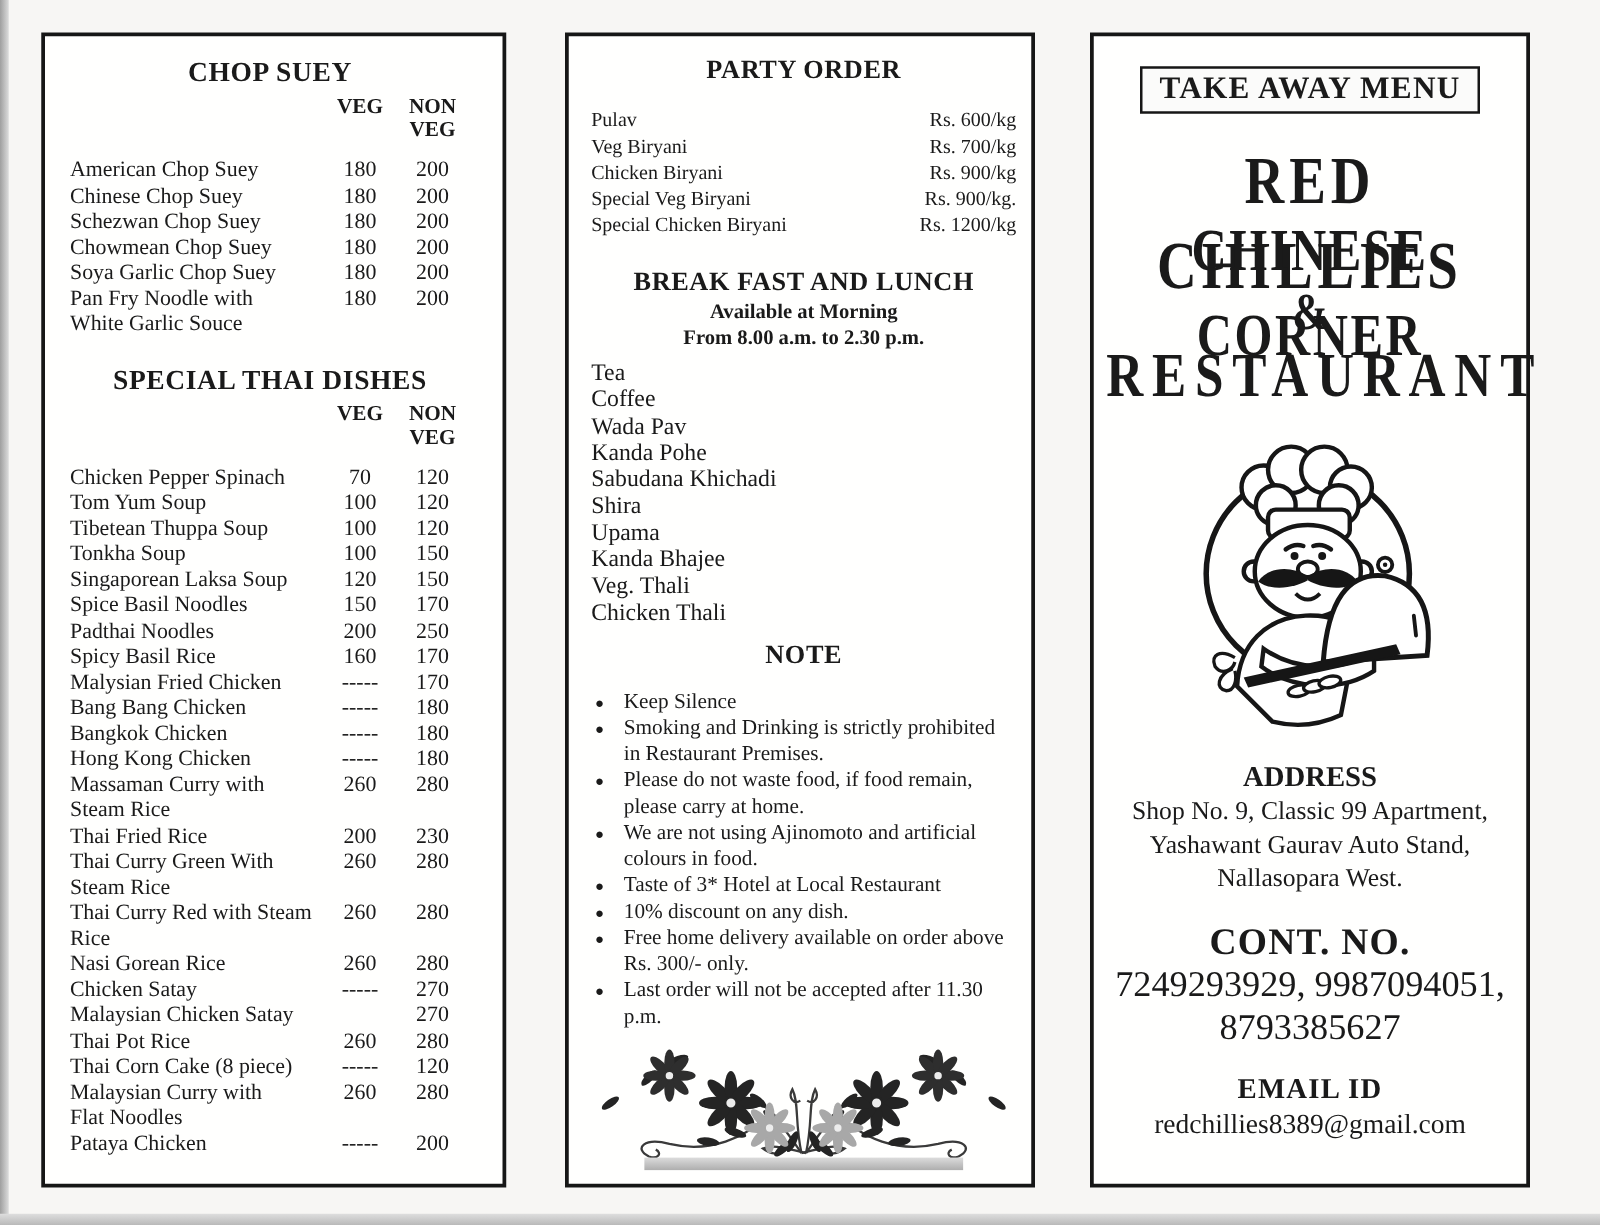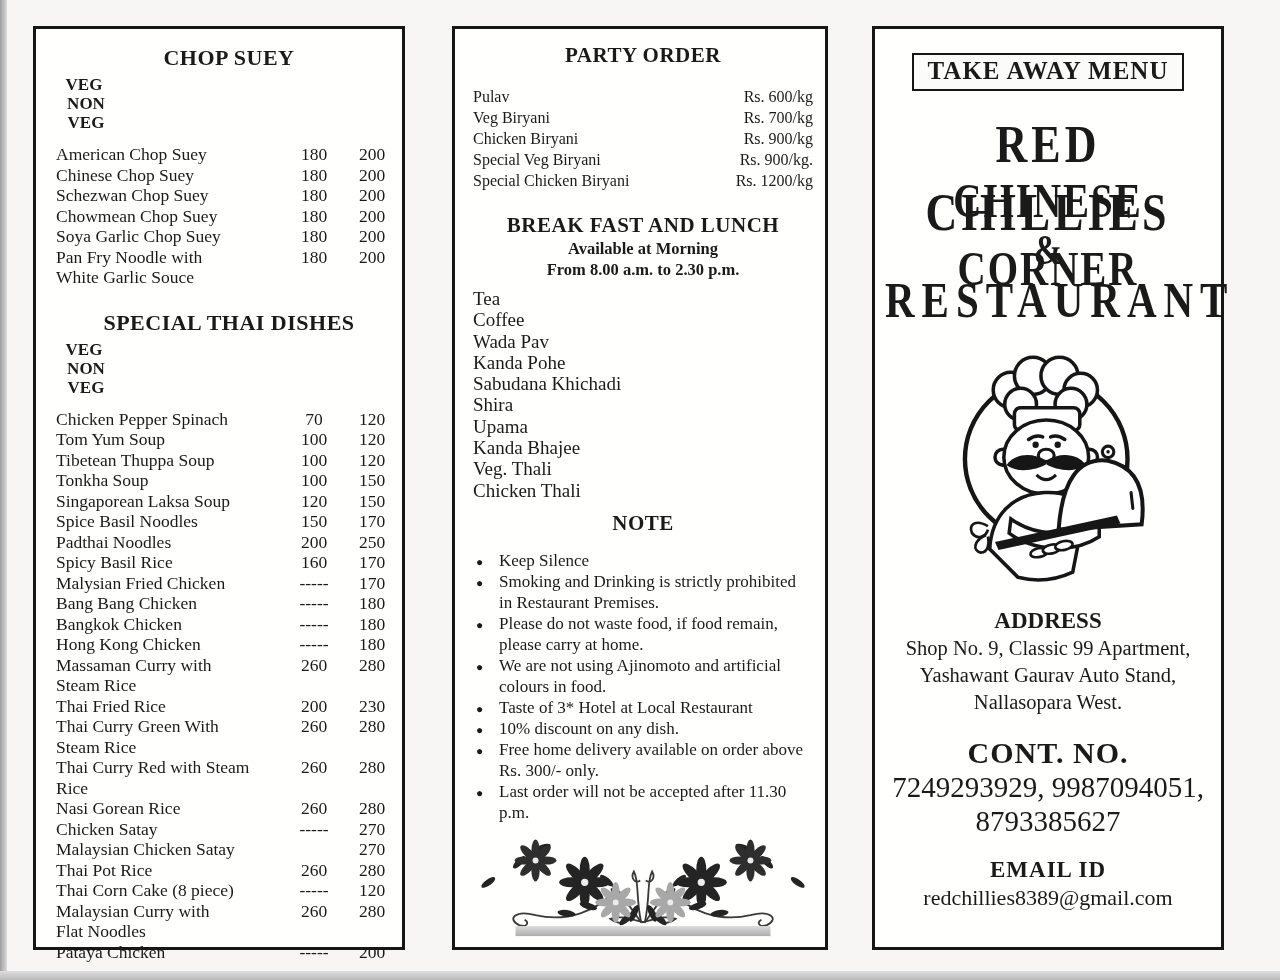--- a/index.html
+++ b/index.html
@@ -10,27 +10,27 @@
     font-family:"Liberation Serif", serif;
     color:#1a1a1a;
     overflow:hidden;
   }
   .edge-left{position:absolute;left:0;top:0;width:7px;height:100%;
     background:linear-gradient(90deg,#9f9f9f,#dcdcdc);z-index:5;}
   .edge-bottom{position:absolute;left:0;bottom:0;width:100%;height:9px;
     background:linear-gradient(#dedede,#b9b9b9);z-index:5;}
 
   .panel{position:absolute;top:26px;height:924px;background:#fffffe;border:3px solid #161616;}
-  .panel-left{left:33px;width:372px;padding:16px 0 0 20px;}
+  .panel-left{left:33px;width:372px;padding:16px 26px 0 20px;}
   .panel-middle{left:452px;width:376px;padding:14px 12px 0 18px;}
   .panel-right{left:872px;width:352px;padding:24px 10px 0 10px;text-align:center;}
 
   
   .section-title{text-align:center;font-weight:bold;font-size:22px;letter-spacing:.5px;}
-  .cols-head{display:flex;margin-top:4px;font-weight:bold;font-size:17px;line-height:19px;flex-direction:column;}
+  .cols-head{display:flex;margin-top:4px;font-weight:bold;font-size:17px;line-height:19px;}
   .cols-head .sp{flex:1;}
   .cols-head .c1{width:56px;flex:none;text-align:center;align-self:flex-start;}
   .cols-head .c2{width:60px;flex:none;text-align:center;}
   .menu-rows{margin-top:12px;}
   .menu-row{display:flex;align-items:flex-start;font-size:17.5px;line-height:20.5px;}
   .menu-row .dish{flex:1;}
   .menu-row .p1{width:56px;flex:none;text-align:center;}
   .menu-row .p2{width:60px;flex:none;text-align:center;}
   .sect2{margin-top:22px;}
 

